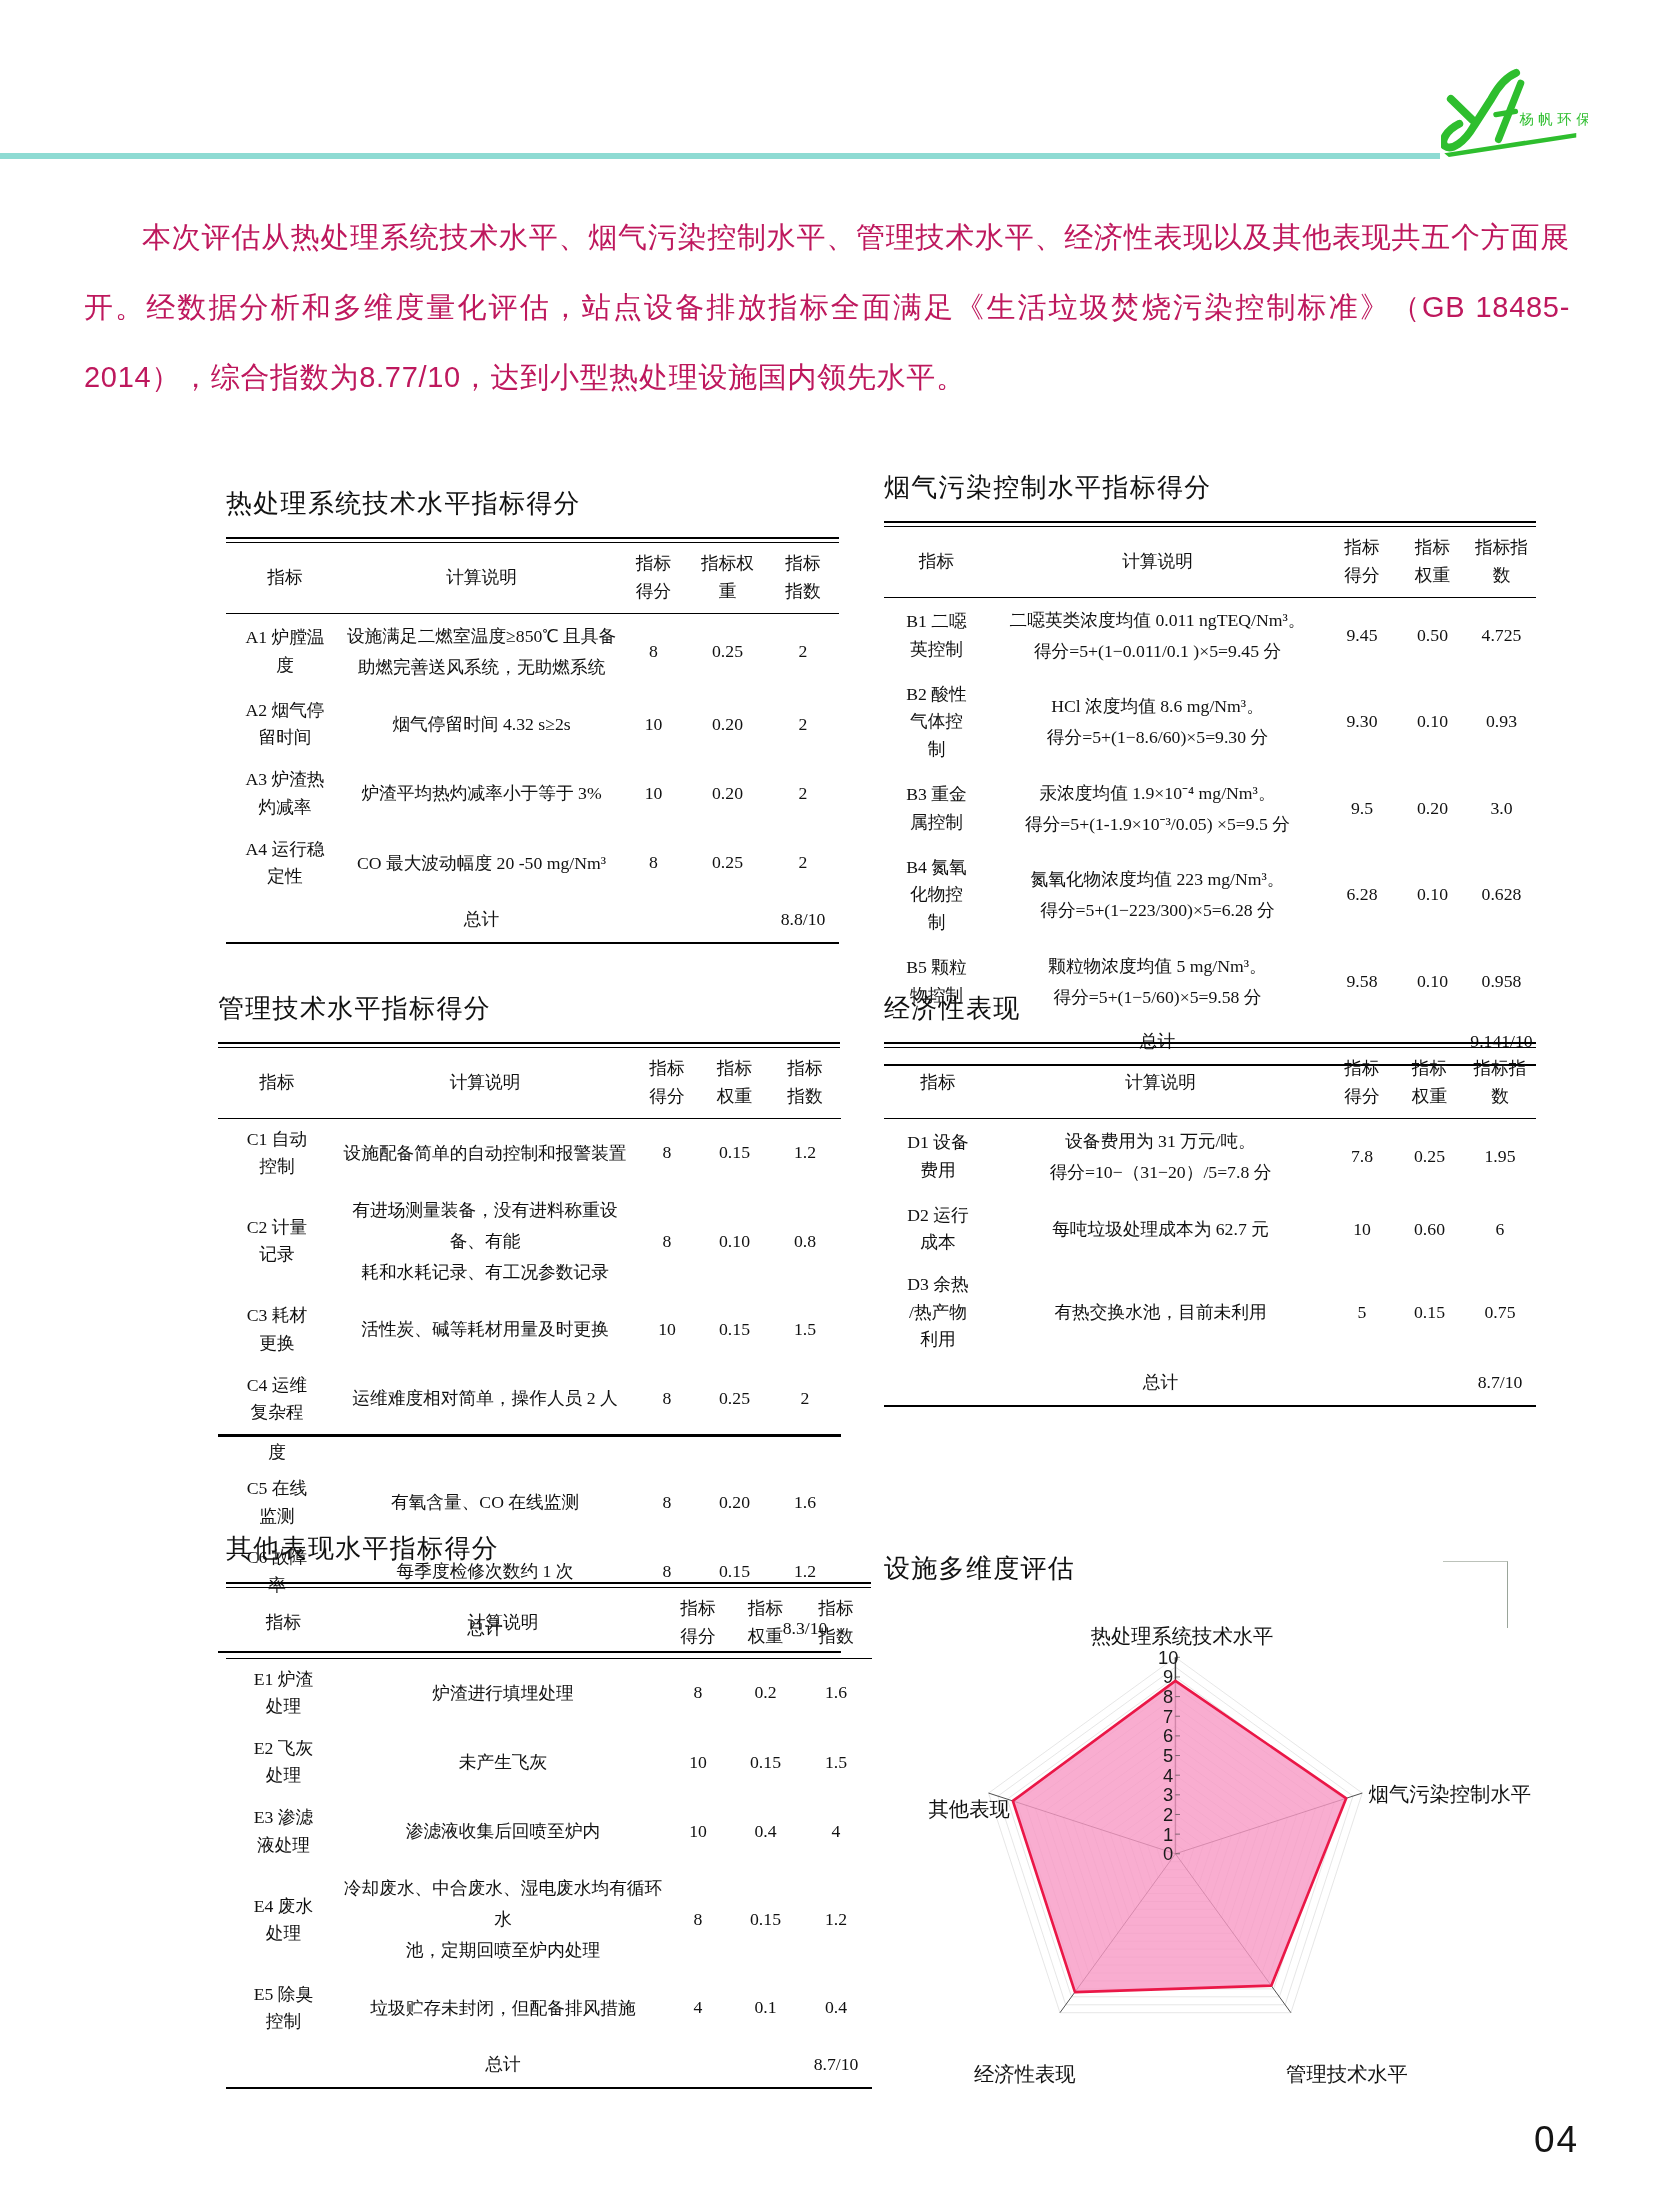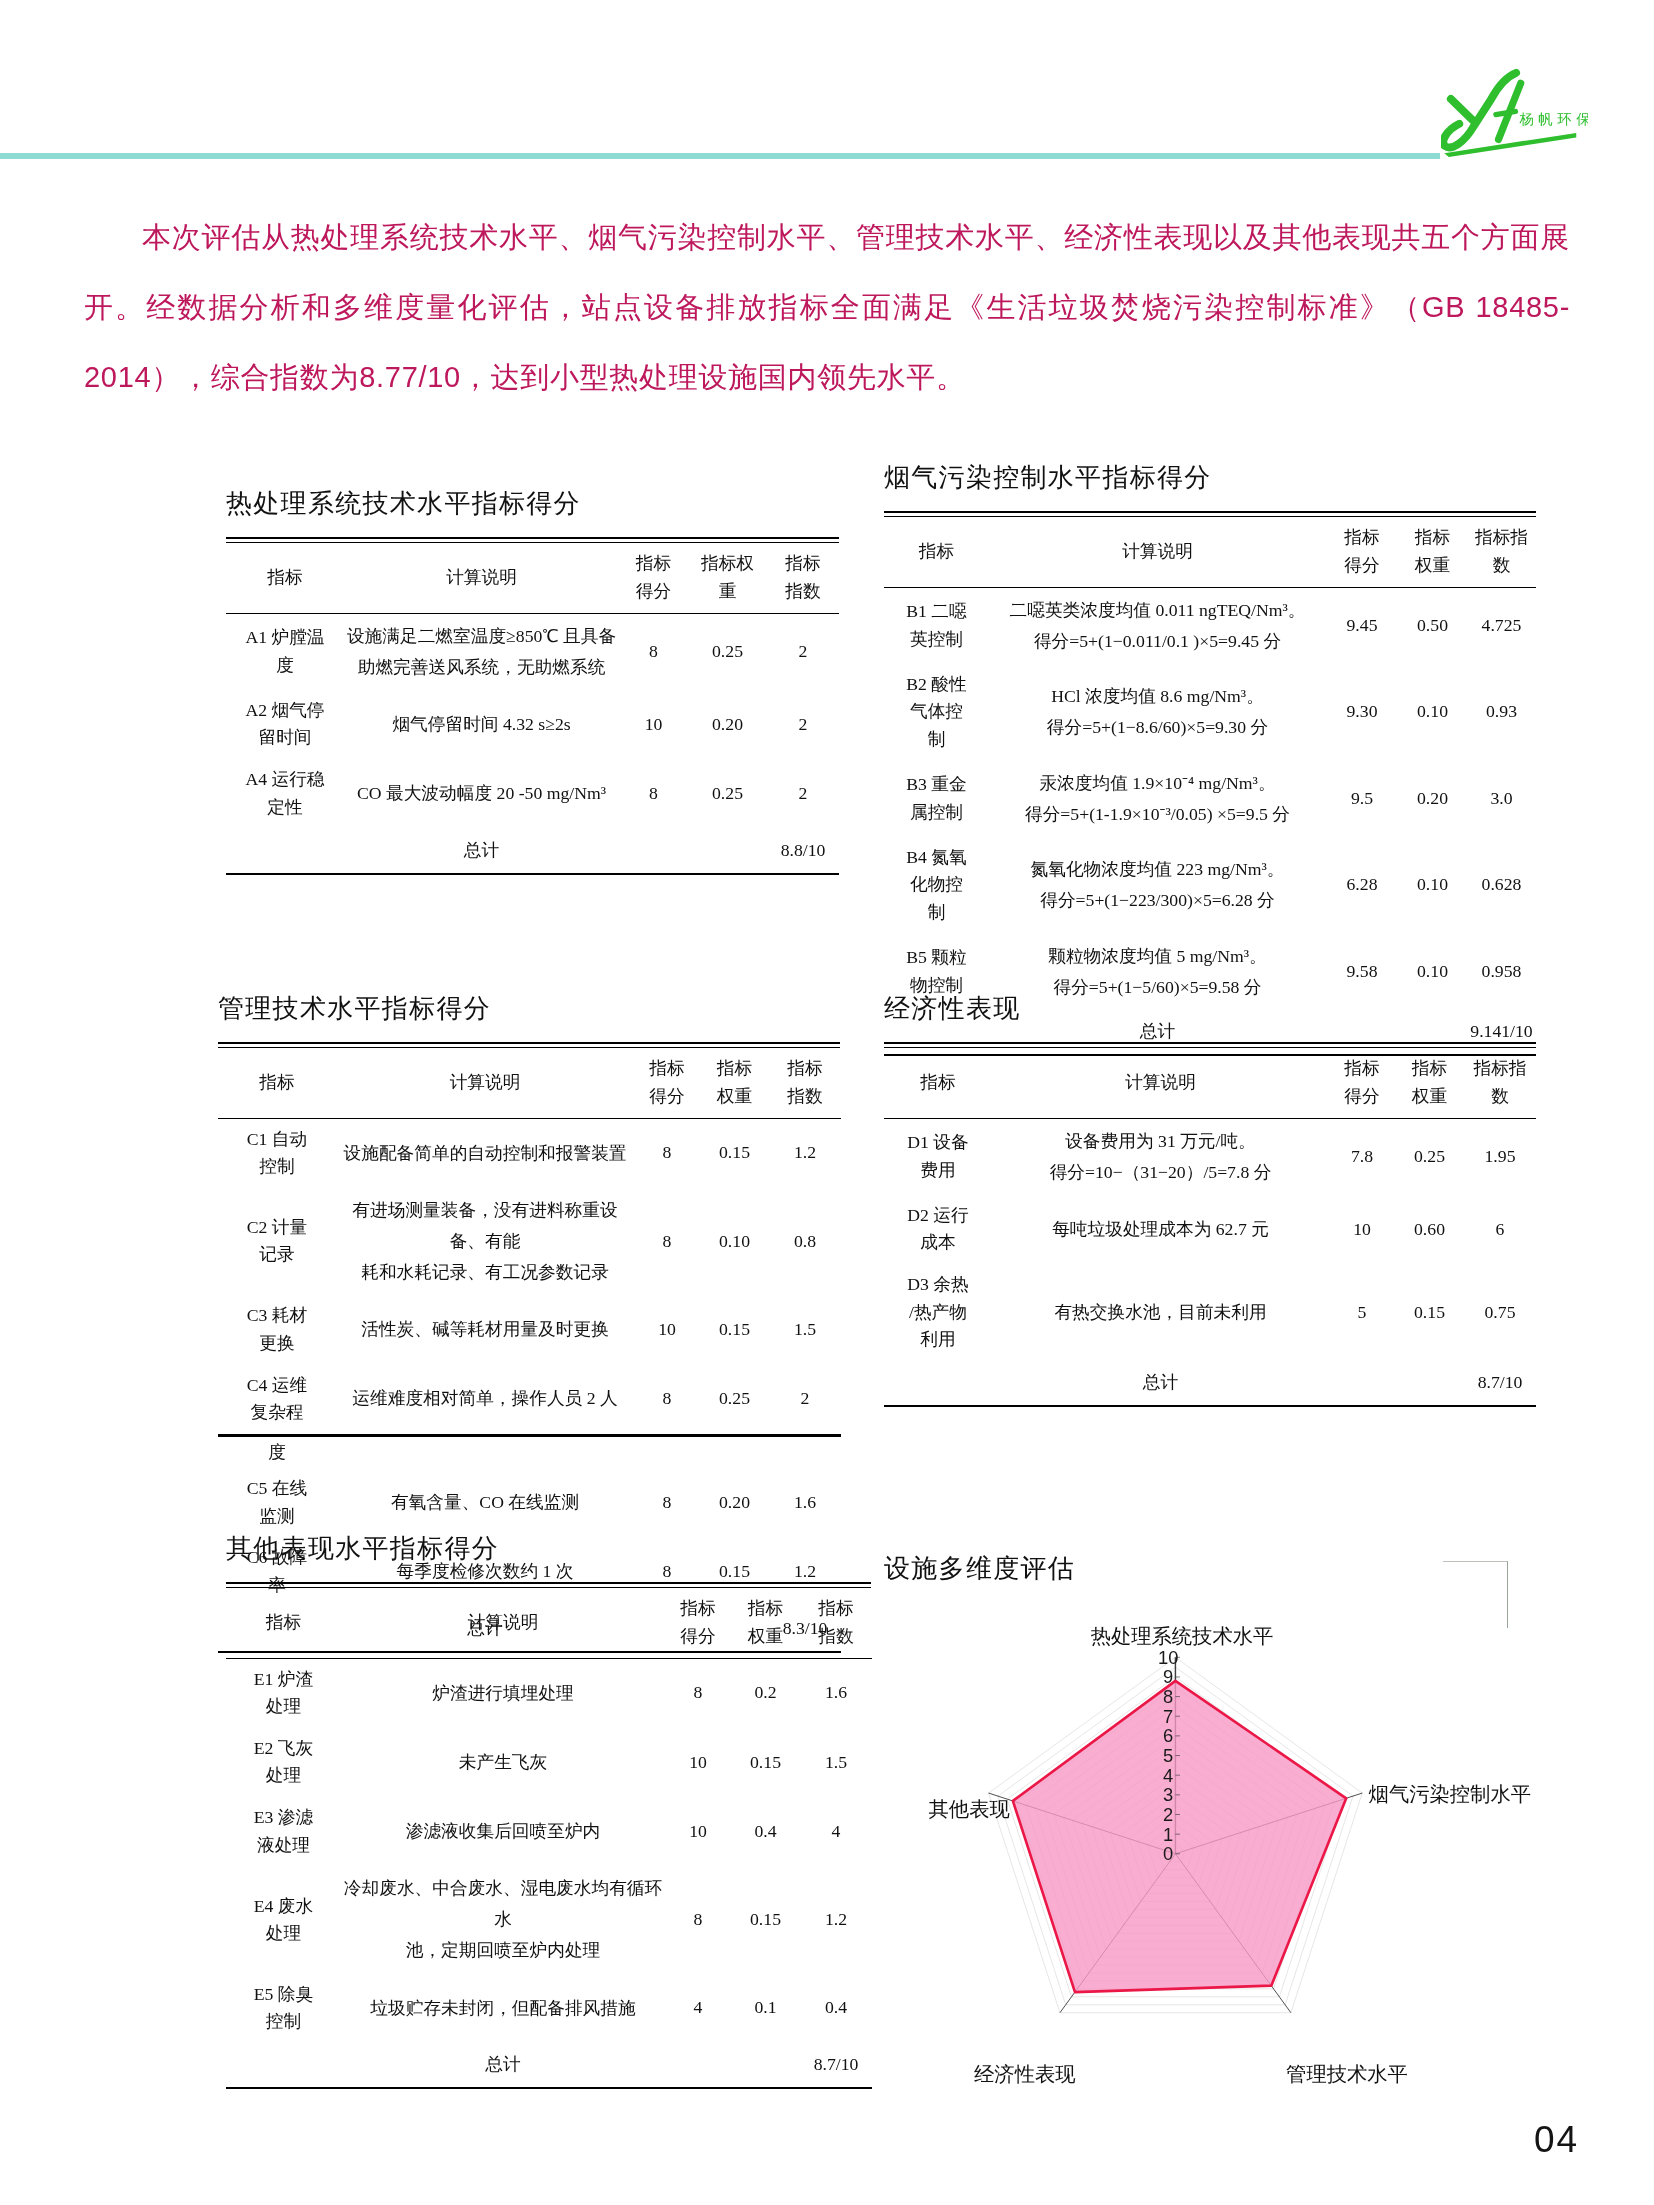--- a/index.html
+++ b/index.html
@@ -21,21 +21,21 @@
   .dblrule{height:3.3px;border-top:2px solid #000;border-bottom:1.3px solid #000;}
   table{width:100%;border-collapse:collapse;table-layout:fixed;border-bottom:2.6px solid #000;
         font-family:"Liberation Serif",serif;}
   th{font-weight:normal;border-bottom:1.3px solid #000;}
   th,td{text-align:center;vertical-align:middle;font-size:17.7px;line-height:1.55;padding:7.2px 2.6px;color:#111;}
   td.desc{line-height:1.75;}
   tr.heavy td{border-top:3.9px solid #000;padding:0;height:1.3px;}
   tr.orphan td{padding:1.3px 2.6px;height:22px;}
   tr.totalrow td{padding:8.5px 2.6px;}
   #t1{left:226px;top:486px;width:613px;}
-  #t2{left:884px;top:460px;width:652px;}
+  #t2{left:884px;top:470px;width:652px;}
   #t3{left:218px;top:991px;width:622px;}
   #t4{left:884px;top:991px;width:652px;}
   #t5{left:226px;top:1531px;width:645px;}
 
   
   #radar-sec{left:884px;top:1531px;width:704px;margin-top:20px;}
   #radar-sec h2{width:577px;margin:0;}
   #radar-svg{display:block;margin-top:0px;}
   .tick{font-family:"Liberation Sans",sans-serif;font-size:28px;fill:#1a1a1a;}
   .axis-label{font-family:"Liberation Serif",serif;font-size:31px;fill:#111;}
@@ -89,20 +89,27 @@
         <tr>
           <td class="ind">A1 炉膛温<br>度</td>
           <td class="desc">设施满足二燃室温度≥850℃ 且具备<br>助燃完善送风系统，无助燃系统</td>
           <td class="num">8</td>
           <td class="num">0.25</td>
           <td class="num">2</td>
         </tr>
         <tr>
           <td class="ind">A2 烟气停<br>留时间</td>
           <td class="desc">烟气停留时间 4.32 s≥2s</td>
+          <td class="num">10</td>
+          <td class="num">0.20</td>
+          <td class="num">2</td>
+        </tr>
+        <tr>
+          <td class="ind">A3 炉渣热<br>灼减率</td>
+          <td class="desc">炉渣平均热灼减率小于等于 3%</td>
           <td class="num">10</td>
           <td class="num">0.20</td>
           <td class="num">2</td>
         </tr>
         <tr>
           <td class="ind">A4 运行稳<br>定性</td>
           <td class="desc">CO 最大波动幅度 20 -50 mg/Nm³</td>
           <td class="num">8</td>
           <td class="num">0.25</td>
           <td class="num">2</td>

